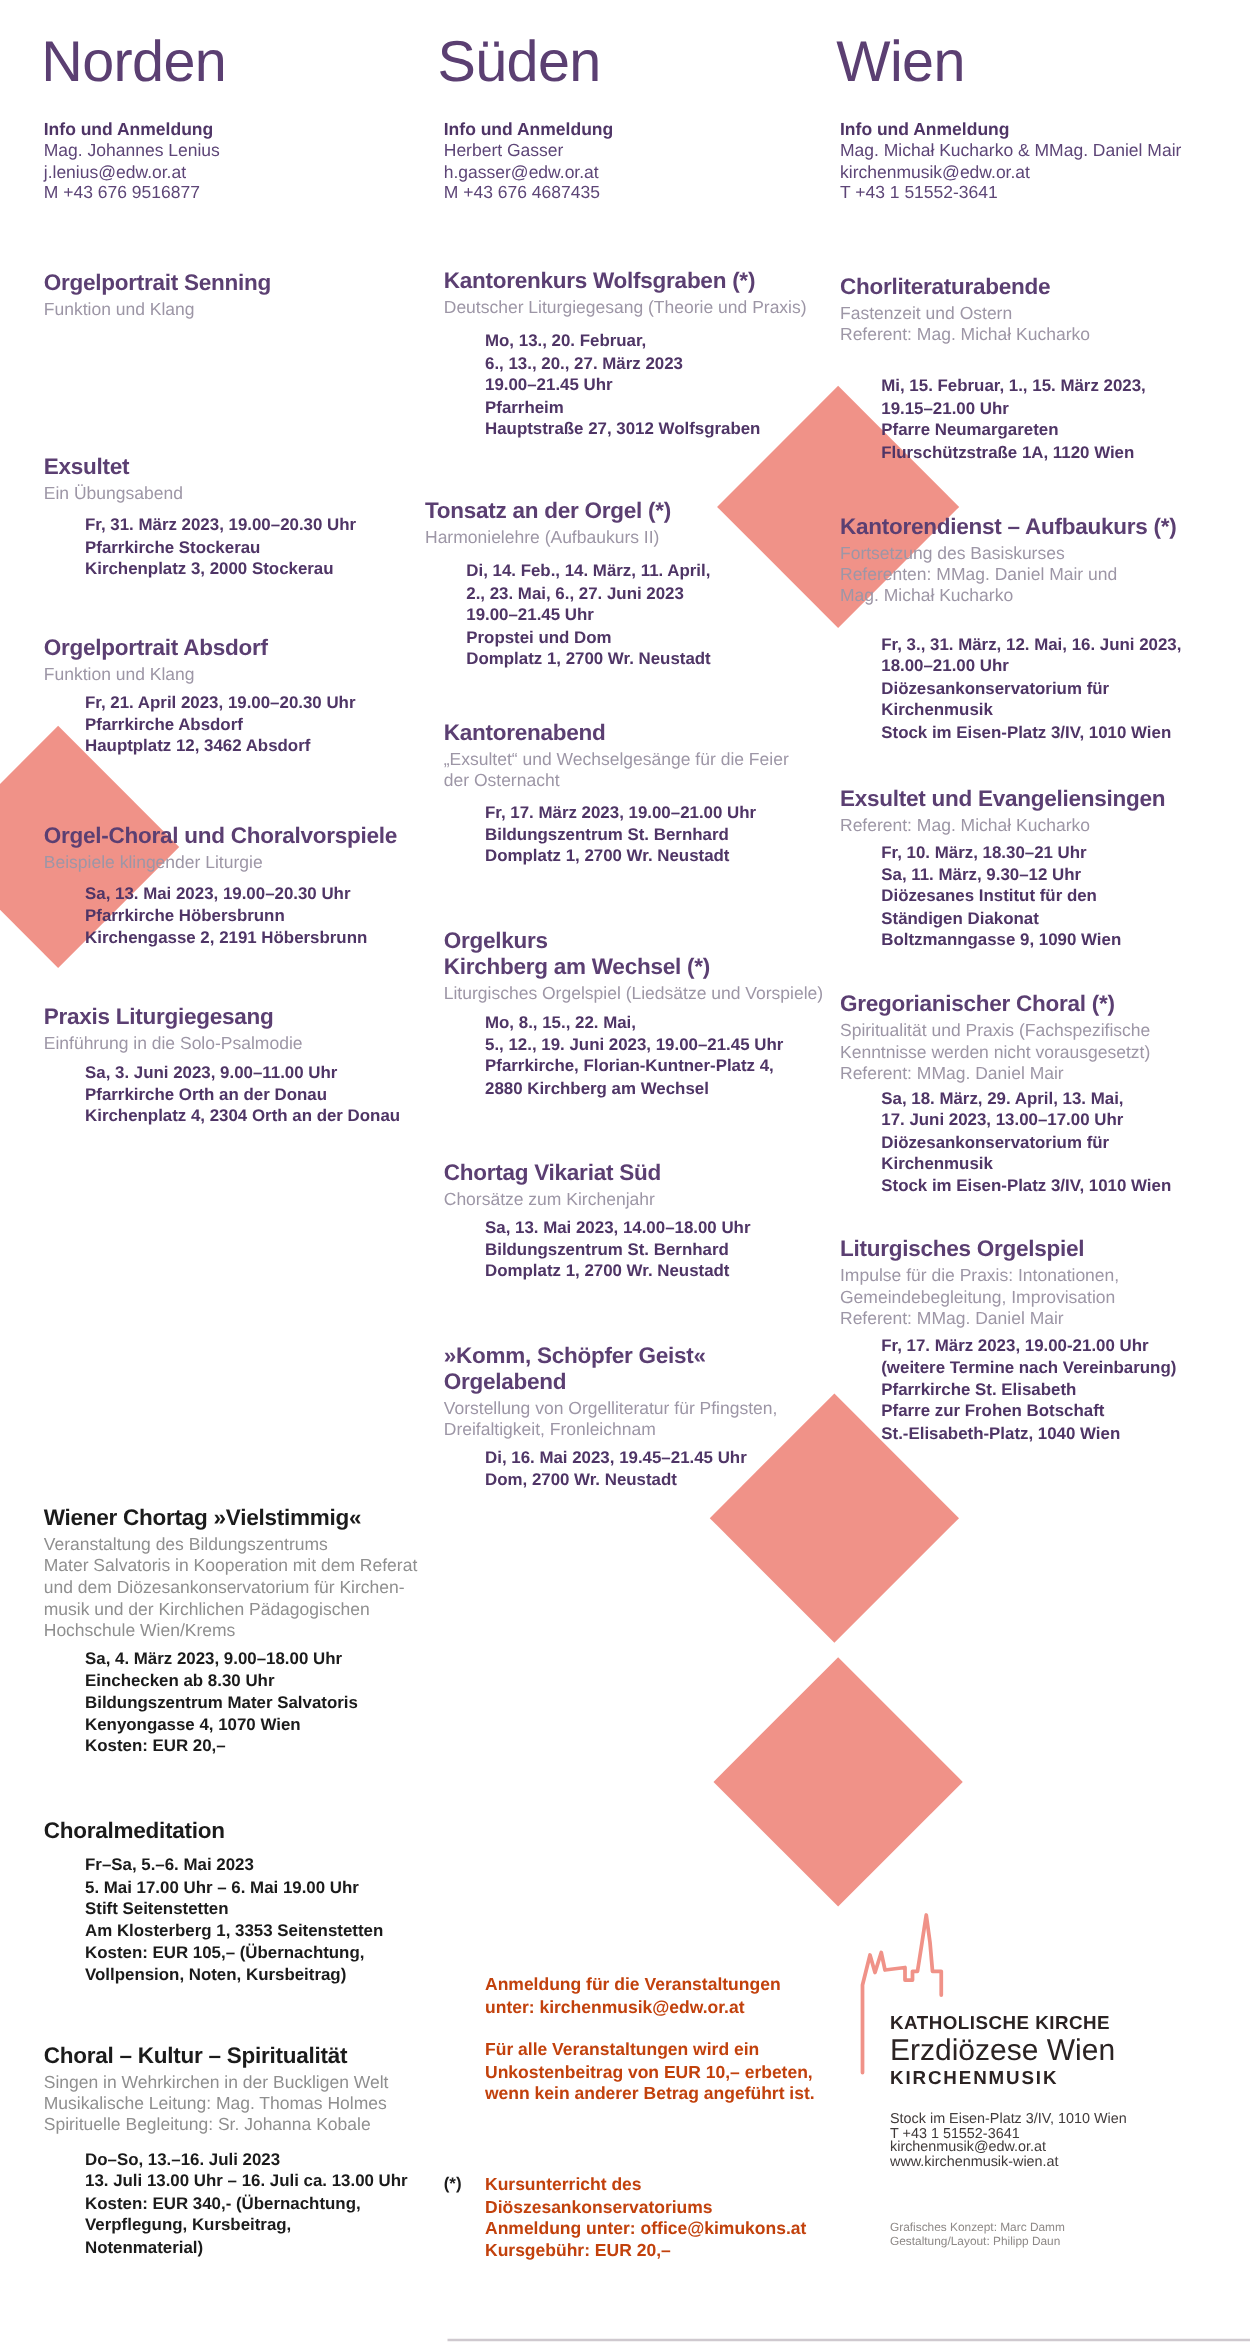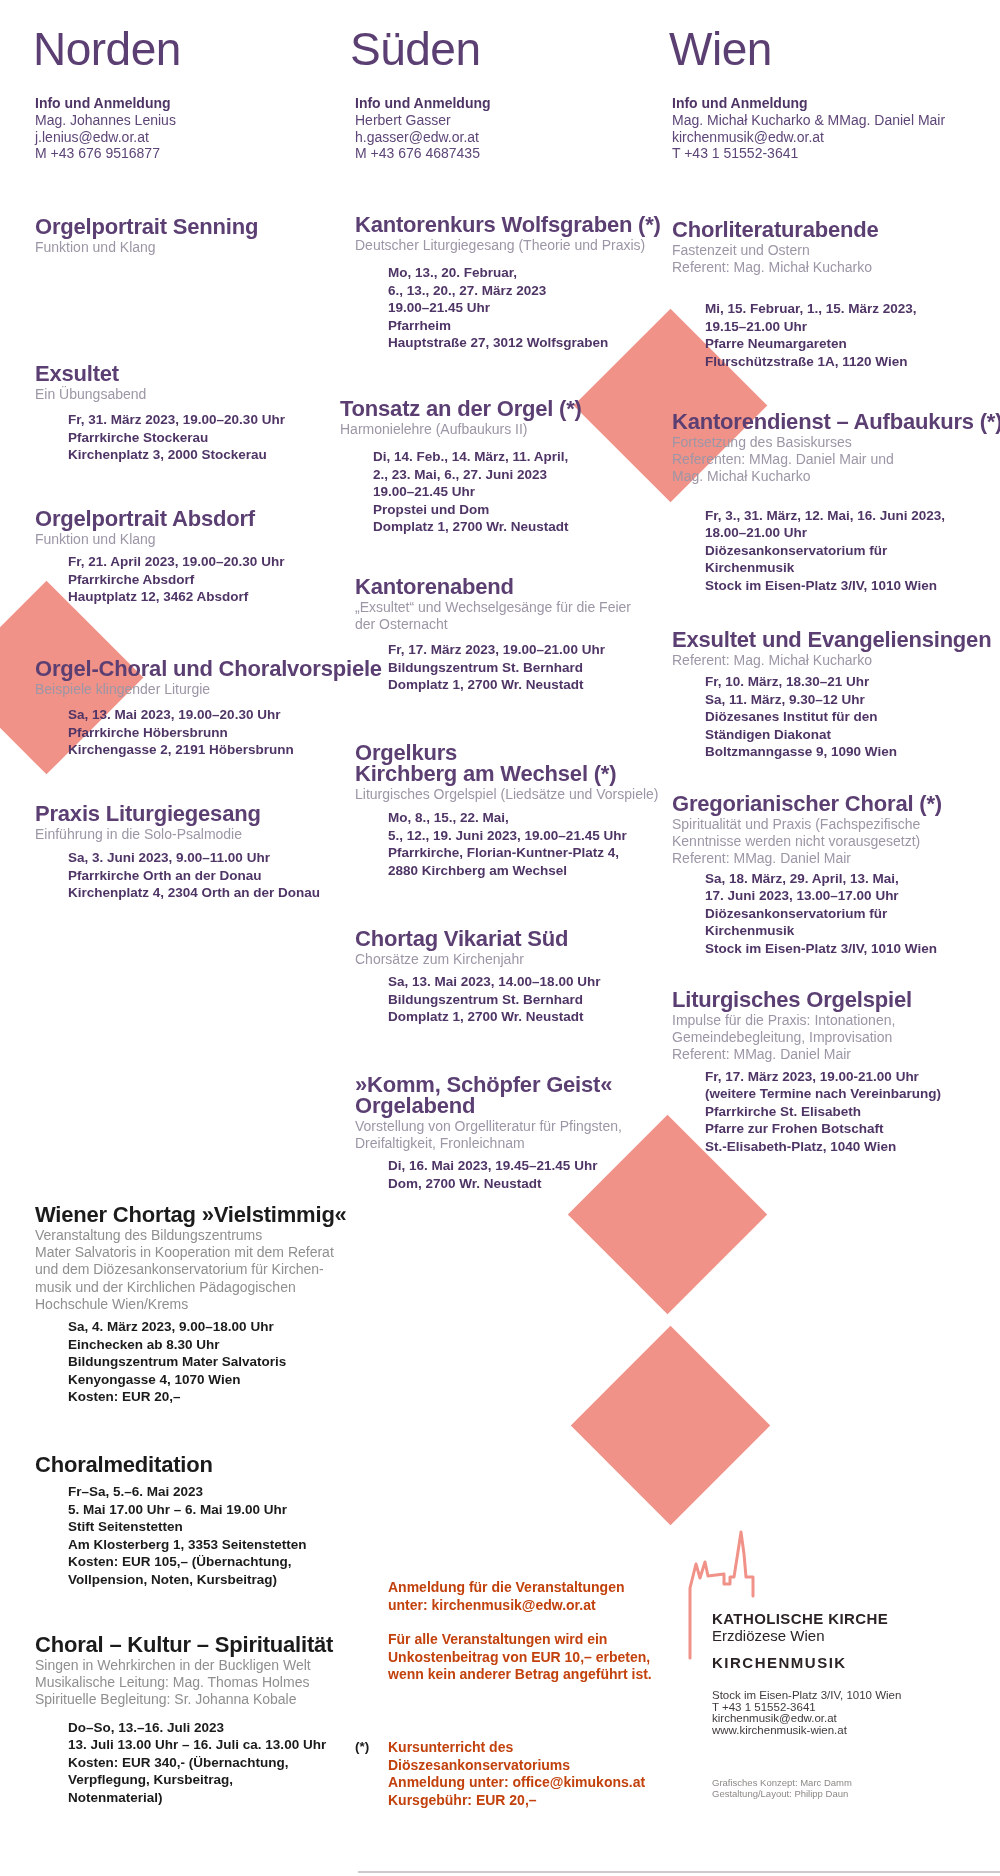--- a/index.html
+++ b/index.html
@@ -12,35 +12,35 @@
   #d4{width:141px;height:141px;left:600px;top:1355px;}
 
   .ctitle{position:absolute;z-index:1;font-size:46px;font-weight:normal;line-height:46px;
           letter-spacing:-0.5px;color:#5b3f72;white-space:nowrap;}
   .info{position:absolute;z-index:1;font-size:14px;color:#5d4577;white-space:nowrap;}
   .info .ilabel{font-weight:bold;color:#4f3566;line-height:17px;}
   .info .ln{line-height:16.6px;}
 
   .sec{position:absolute;z-index:1;--hp:#5b3f72;--sub:#9d96a6;--dp:#4f3566;}
   .sec.black{--hp:#1b1b1b;--sub:#8f8f8f;--dp:#1b1b1b;}
-  .sec .h{font-size:22px;font-weight:bold;line-height:21px;letter-spacing:-0.2px;
+  .sec .h{font-size:18px;font-weight:bold;line-height:21px;letter-spacing:-0.2px;
           color:var(--hp);white-space:nowrap;}
   .sec .s{font-size:14px;line-height:17.2px;color:var(--sub);white-space:nowrap;}
   .sec .h + .s{margin-top:2px;}
   .sec .dts{margin-left:33px;margin-top:var(--dg,8px);}
   .sec .d{font-size:13.5px;font-weight:bold;line-height:17.5px;color:var(--dp);white-space:nowrap;}
 
   .note{position:absolute;z-index:1;font-size:14px;font-weight:bold;color:#c2410c;white-space:nowrap;}
   .note .ln{line-height:17.5px;}
   .marker{position:absolute;z-index:1;left:355px;font-size:13.5px;font-weight:bold;color:#1b1b1b;}
 
   .logo-svg{position:absolute;z-index:1;left:676px;top:1528px;}
   .brand1{position:absolute;z-index:1;left:712px;top:1610px;font-size:15px;font-weight:bold;
           letter-spacing:0.4px;color:#2b2323;white-space:nowrap;}
-  .brand2{position:absolute;z-index:1;left:712px;top:1627px;font-size:15px;color:#2b2323;white-space:nowrap;}
+  .brand2{position:absolute;z-index:1;left:712px;top:1627px;font-size:24px;color:#2b2323;white-space:nowrap;}
   .brand3{position:absolute;z-index:1;left:712px;top:1654px;font-size:15px;font-weight:bold;
           letter-spacing:1.5px;color:#2b2323;white-space:nowrap;}
   .address{position:absolute;z-index:1;left:712px;top:1690px;font-size:11.5px;color:#403a3a;white-space:nowrap;}
   .address .ln{line-height:11.7px;}
   .credits{position:absolute;z-index:1;left:712px;top:1777px;font-size:9.5px;color:#8d8886;white-space:nowrap;}
   .credits .ln{line-height:11px;}
   .bottom-rule{position:absolute;z-index:1;left:358px;top:1871px;width:642px;height:2px;background:#cfc9cf;}
 </style>
 </head>
 <body>

